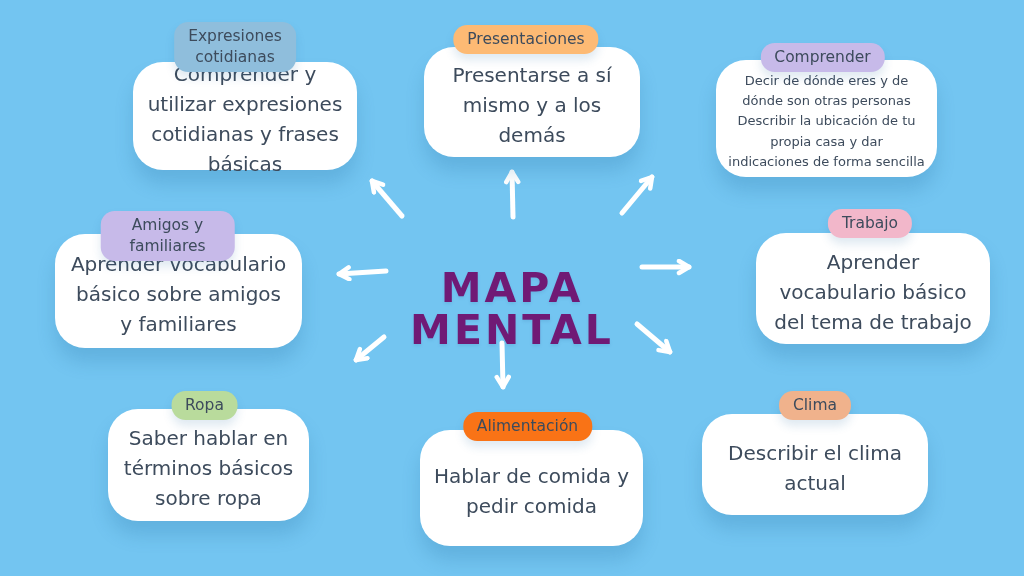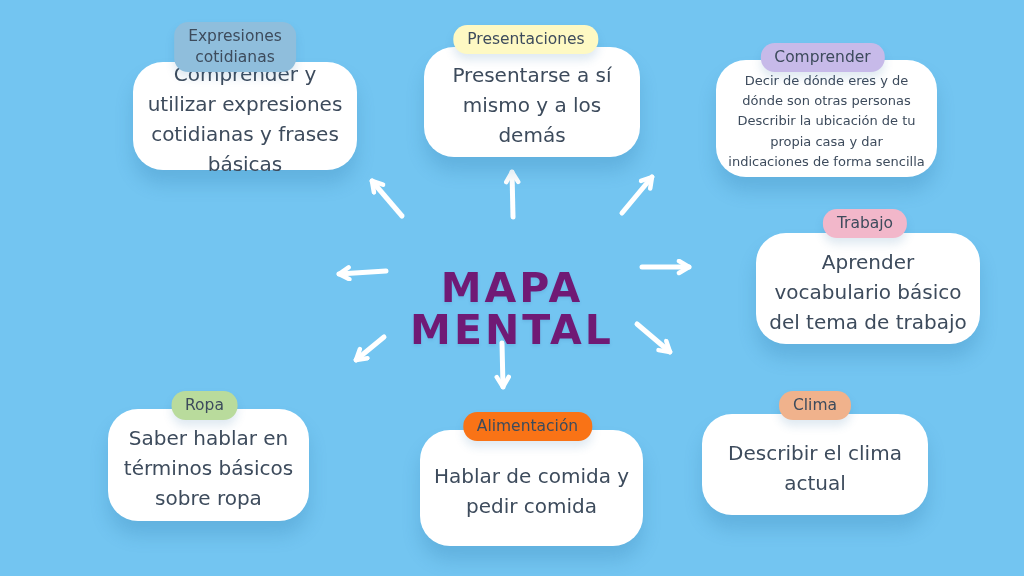--- a/index.html
+++ b/index.html
@@ -77,36 +77,42 @@
 
   <div class="node" style="left:133px;top:62px;width:224px;height:108px;">
     <div class="pill" style="top: -40px; margin-left: -10px; background-color: rgb(143, 190, 220);">Expresiones
 cotidianas</div>
     <div class="card">
       <div class="body">Comprender y utilizar expresiones cotidianas y frases básicas</div>
     </div>
   </div>
 
   <div class="node" style="left:424px;top:47px;width:216px;height:110px;">
-    <div class="pill" style="top: -22px; margin-left: -6px; background-color: #fef9c3; text-align: center;">Presentaciones</div>
+    <div class="pill" style="top: -22px; margin-left: -6px; background-color: #fdba74; text-align: center;">Presentaciones</div>
     <div class="card">
       <div class="body">Presentarse a sí mismo y a los demás</div>
     </div>
   </div>
 
   <div class="node small" style="left:716px;top:60px;width:221px;height:117px;">
     <div class="pill" style="top: -17px; margin-left: -4px; background-color: rgb(199, 186, 233);">Comprender</div>
     <div class="card">
       <div class="body">Decir de dónde eres y de dónde son otras personas
 Describir la ubicación de tu propia casa y dar indicaciones de forma sencilla</div>
     </div>
   </div>
 
+  <div class="node" style="left:55px;top:234px;width:247px;height:114px;">
+    <div class="pill" style="top: -23px; margin-left: -11px; background-color: rgb(199, 186, 233);">Amigos y familiares</div>
+    <div class="card">
+      <div class="body">Aprender vocabulario básico sobre amigos y familiares</div>
+    </div>
+  </div>
 
-  <div class="node" style="left:756px;top:233px;width:224px;height:111px;">
+  <div class="node" style="left:756px;top:233px;width:224px;height:111px;padding-left:10px;">
     <div class="pill" style="top: -24px; margin-left: -3px; background-color: rgb(242, 183, 202);">Trabajo</div>
     <div class="card">
       <div class="body">Aprender vocabulario básico del tema de trabajo</div>
     </div>
   </div>
 
   <div class="node" style="left:108px;top:409px;width:201px;height:112px;">
     <div class="pill" style="top: -18px; margin-left: -4px; background-color: rgb(185, 219, 156);">Ropa</div>
     <div class="card">
       <div class="body">Saber hablar en términos básicos sobre ropa</div>

